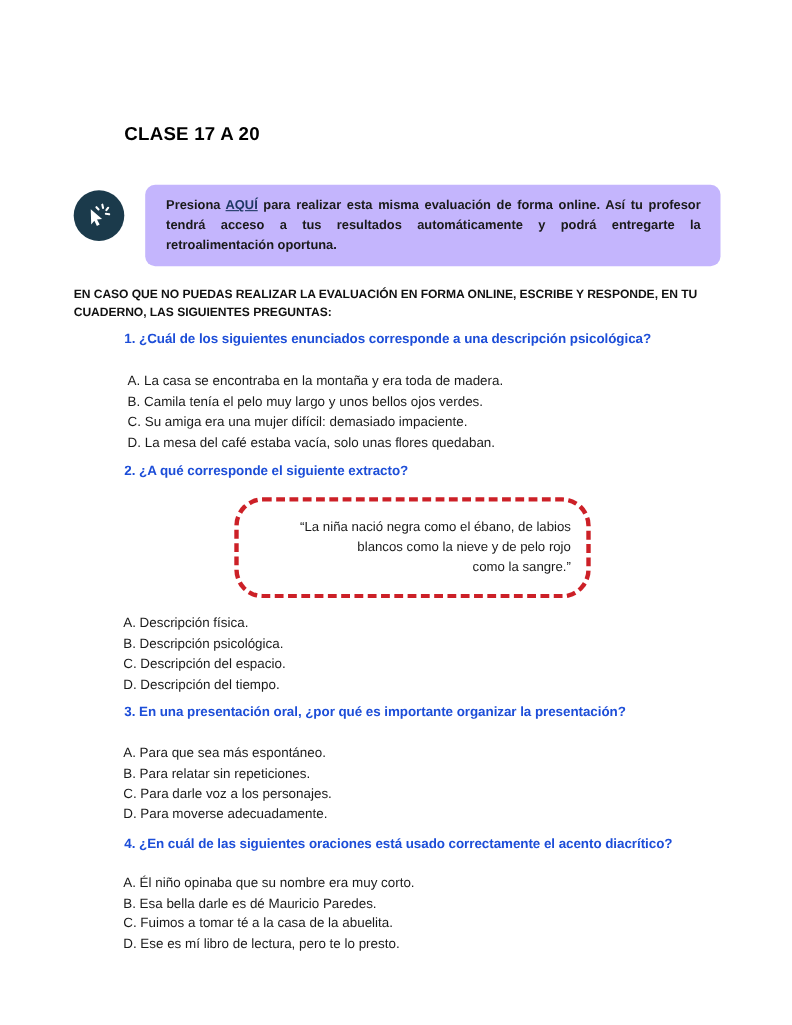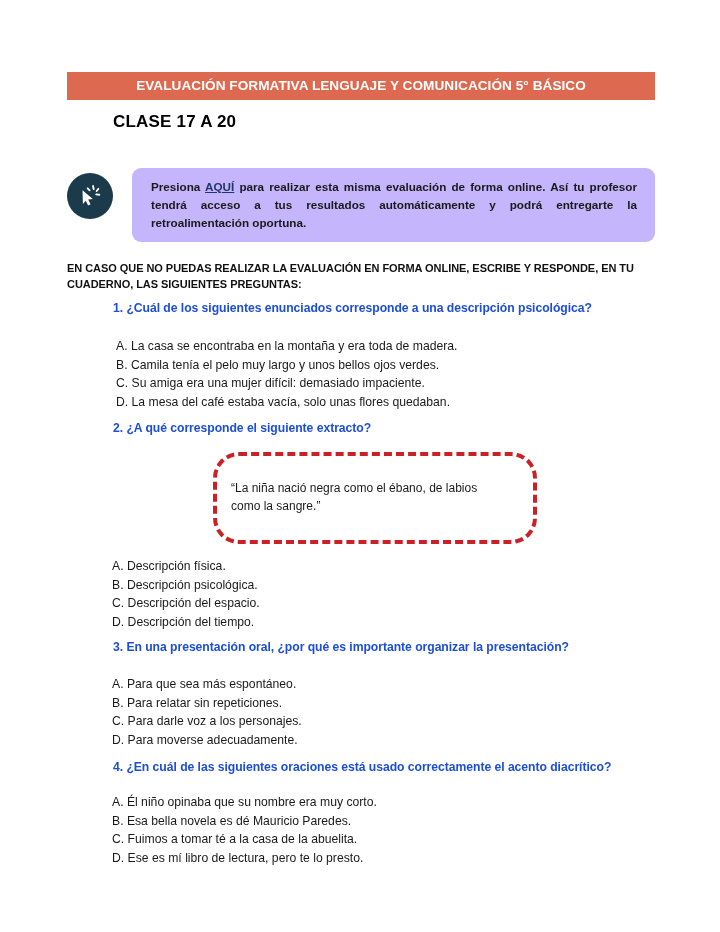--- a/index.html
+++ b/index.html
@@ -168,40 +168,37 @@
     position: absolute;
     left: 213px;
     top: 452px;
     width: 324px;
     height: 92px;
     border: 4px dashed #cc2027;
     border-radius: 26px;
     box-sizing: border-box;
     display: flex;
     flex-direction: column;
-    align-items: flex-start;
+    align-items: flex-end;
     justify-content: center;
     padding: 4px 14px;
   }
   .quote-line {
     font-size: 12px;
     color: #1a1a1a;
     line-height: 1.48;
     text-align: center;
     white-space: nowrap;
   }
 </style>
 </head>
 <body>
 
 <div class="page">
 
-  <div class="header-bar">
-    <span class="header-bar-title">EVALUACIÓN  FORMATIVA LENGUAJE Y COMUNICACIÓN 5° BÁSICO</span>
-  </div>
 
   <div class="clase-title">CLASE 17 A 20</div>
 
   <div class="notice">
     <div class="notice-icon">
       <svg width="30" height="30" viewBox="0 0 30 30" aria-hidden="true">
         <g fill="#ffffff">
 
           <path d="M7.5 9.2 L17.8 18.0 L13.2 18.6 L15.6 23.2 L13.1 24.4 L10.8 19.7 L7.9 23.0 Z"></path>
 
@@ -230,20 +227,21 @@
       <li>C. Su amiga era una mujer difícil: demasiado impaciente.</li>
       <li>D. La mesa del café estaba vacía, solo unas flores quedaban.</li>
     </ul>
 
     <div class="question q2-title">
       <p class="question-title">2. ¿A qué corresponde el siguiente extracto?</p>
     </div>
 
     <div class="quote-box">
       <div class="quote-line">“La niña nació negra como el ébano, de labios</div>
+      <div class="quote-line">blancos como la nieve y de pelo rojo</div>
       <div class="quote-line">como la sangre.”</div>
     </div>
 
     <ul class="options q2-options">
       <li>A. Descripción física.</li>
       <li>B. Descripción psicológica.</li>
       <li>C. Descripción del espacio.</li>
       <li>D. Descripción del tiempo.</li>
     </ul>
 
@@ -255,19 +253,19 @@
       <li>B. Para relatar sin repeticiones.</li>
       <li>C. Para darle voz a los personajes.</li>
       <li>D. Para moverse adecuadamente.</li>
     </ul>
 
     <div class="question q4-title">
       <p class="question-title">4. ¿En cuál de las siguientes oraciones está usado correctamente el acento diacrítico?</p>
     </div>
     <ul class="options q4-options">
       <li>A. Él niño opinaba que su nombre era muy corto.</li>
-      <li>B. Esa bella novela es dé Mauricio Paredes.</li>
+      <li>B. Esa bella darle es dé Mauricio Paredes.</li>
       <li>C. Fuimos a tomar té a la casa de la abuelita.</li>
       <li>D. Ese es mí libro de lectura, pero te lo presto.</li>
     </ul>
 
   </div>
 </div>
 
 </body></html>

